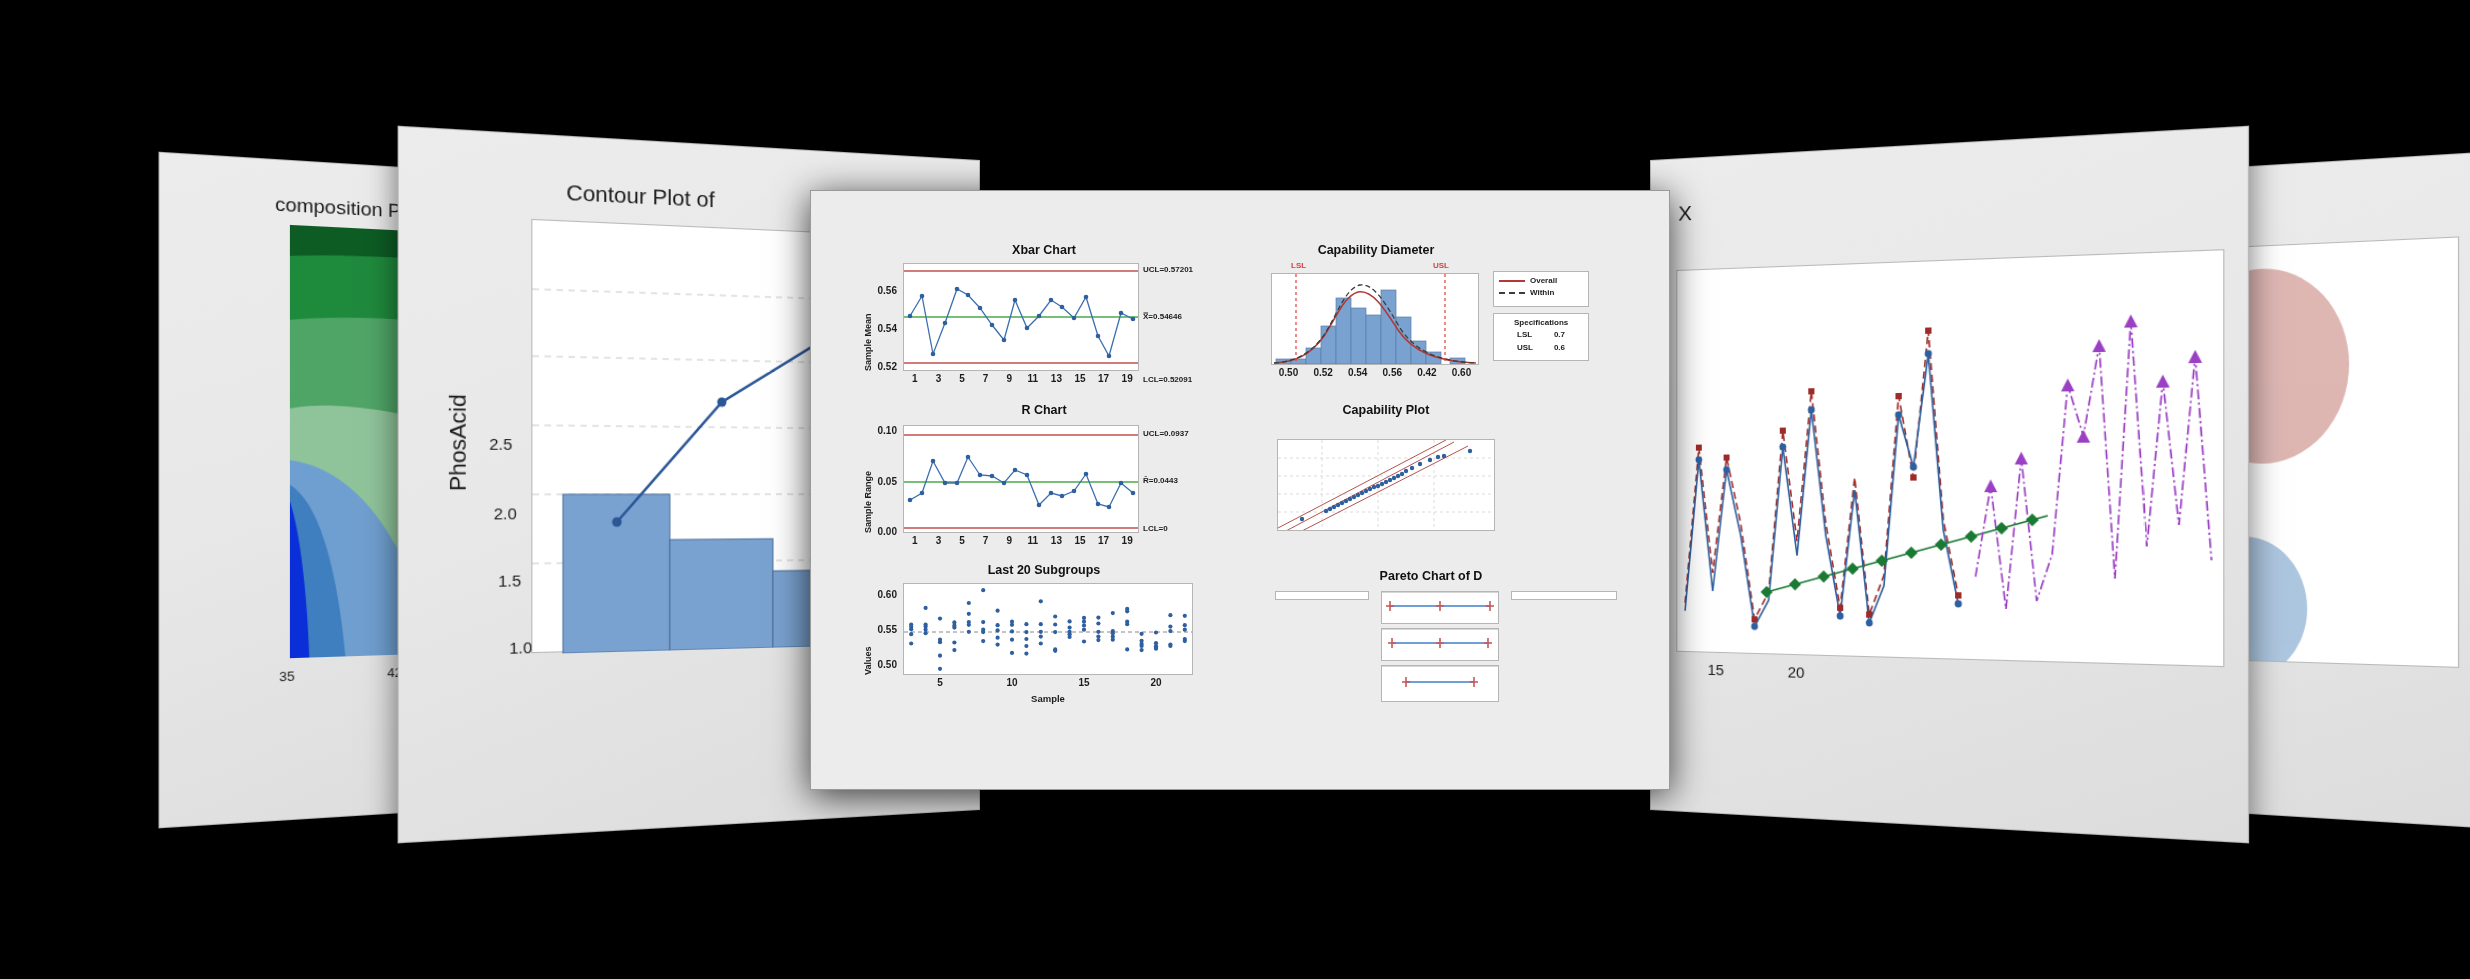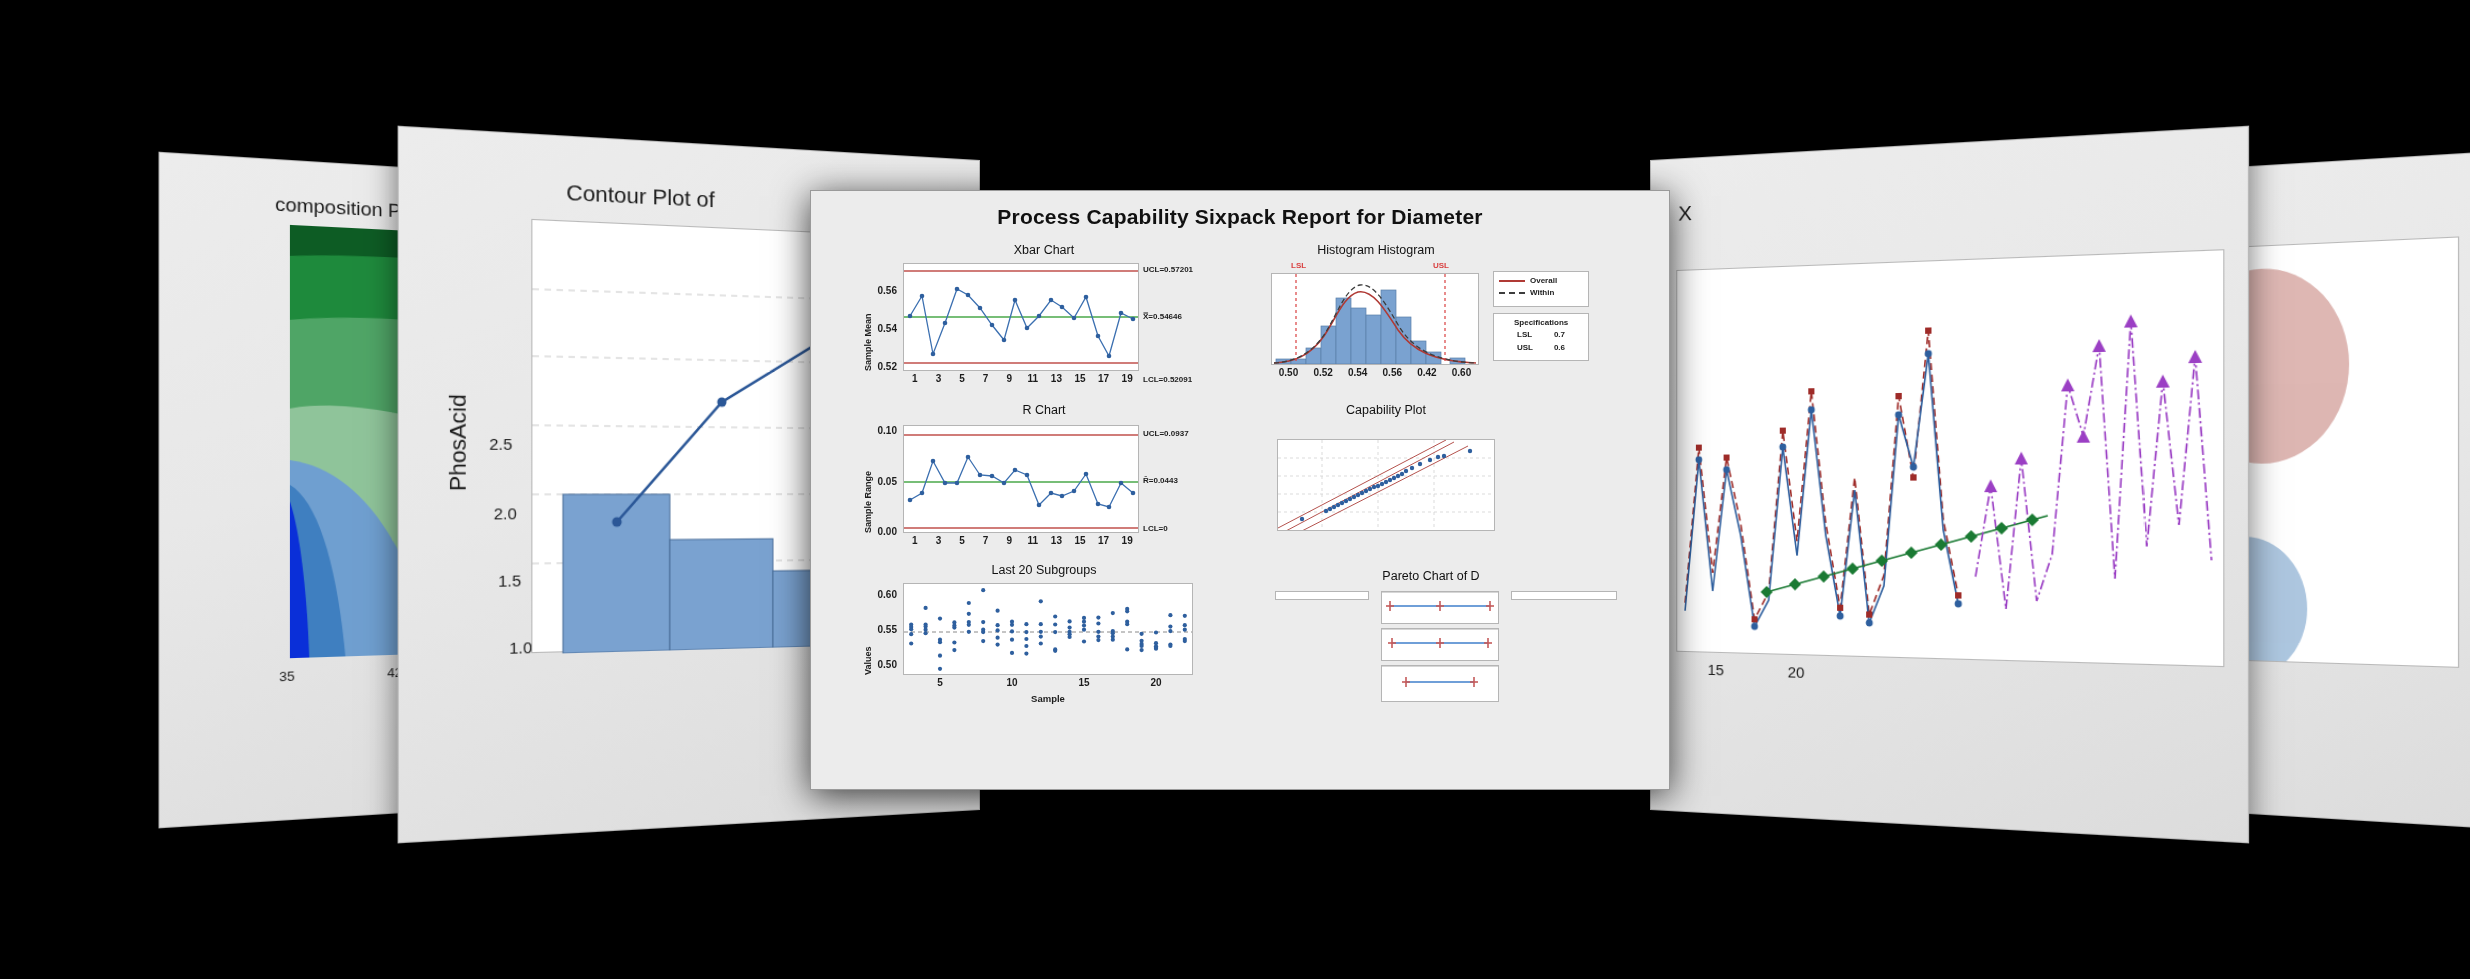--- a/index.html
+++ b/index.html
@@ -65,21 +65,21 @@
 
   
   .sp-title {
     position: absolute; left:0; right:0; top: 14px;
     font-size: 21px; font-weight: bold; text-align: center; color:#111;
     letter-spacing: .2px;
   }
   .sp-cell { position: absolute; }
   .sp-cell > .ct {
     position: absolute; left:0; right:0; top:0;
-    text-align:center; font-size: 12.5px; font-weight: normal; color:#111;
+    text-align:center; font-size: 12.5px; font-weight: bold; color:#111;
   }
   .sp-cell > .cst {
     position:absolute; left:0; right:0; top:15px;
     text-align:center; font-size: 11px; font-weight: bold; color:#111;
   }
   .plotbox {
     position:absolute; background:#fff; border:1px solid #b5b5b5;
   }
   .ylab {
     position:absolute; font-size:9px; font-weight:bold; color:#1c1c1c;
@@ -210,21 +210,20 @@
           <div style="text-align:center"></div>
           <div style="text-align:center"></div>
         </div>
       </div>
     </div>
   </div>
 
   <div class="panel" id="panel-sixpack">
     <div class="inner">
 
-      <div class="sp-title">Process Capability Sixpack Report for Diameter</div>
 
       <div class="sp-cell" style="left:48px;top:52px;width:370px;height:150px;">
         <div class="ct">Xbar Chart</div>
         <div class="ylab" style="left:4px;top:128px;">Sample Mean</div>
         <div class="ytick" style="left:12px;top:42px;width:26px;">0.56</div>
         <div class="ytick" style="left:12px;top:80px;width:26px;">0.54</div>
         <div class="ytick" style="left:12px;top:118px;width:26px;">0.52</div>
         <div class="plotbox" style="left:44px;top:20px;width:236px;height:108px;">
           <svg width="234" height="106" viewBox="0 0 234 106" preserveAspectRatio="none">
             <line x1="0" y1="7" x2="234" y2="7" stroke="#c0504d" stroke-width="1.4"></line>
@@ -420,21 +419,21 @@
               </g>
           </svg>
         </div>
         <div class="xtick" style="left:44px;top:114px;width:290px;">
           <span style="display:inline-block;width:72px">5</span><span style="display:inline-block;width:72px">10</span><span style="display:inline-block;width:72px">15</span><span style="display:inline-block;width:72px">20</span>
         </div>
         <div class="xlab" style="left:44px;top:130px;width:290px;">Sample</div>
       </div>
 
       <div class="sp-cell" style="left:450px;top:52px;width:380px;height:150px;">
-        <div class="ct" style="left:0;width:230px;">Histogram Histogram</div>
+        <div class="ct" style="left:0;width:230px;">Capability Diameter</div>
         <div class="limlab" style="left:30px;top:18px;color:#d94040;">LSL</div>
         <div class="limlab" style="left:172px;top:18px;color:#d94040;">USL</div>
         <div class="plotbox" style="left:10px;top:30px;width:208px;height:92px;">
           <svg width="206" height="90" viewBox="0 0 206 90" preserveAspectRatio="none">
             <g fill="#7aa2d0" stroke="#5a7fa8" stroke-width=".7">
               <rect x="4" y="85" width="15" height="5"></rect>
               <rect x="19" y="85" width="15" height="5"></rect>
               <rect x="34" y="74" width="15" height="16"></rect>
               <rect x="49" y="52" width="15" height="38"></rect>
               <rect x="64" y="24" width="15" height="66"></rect>

